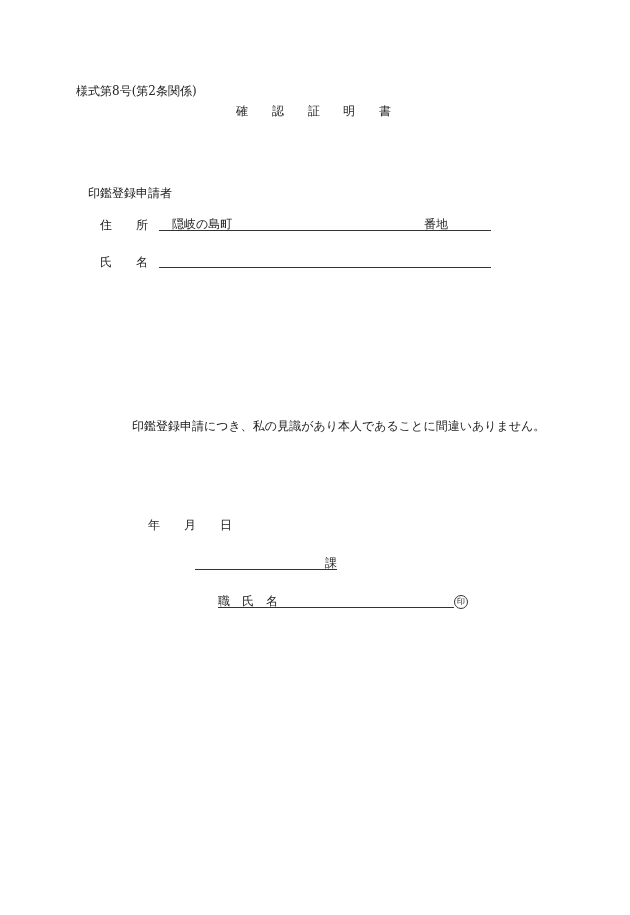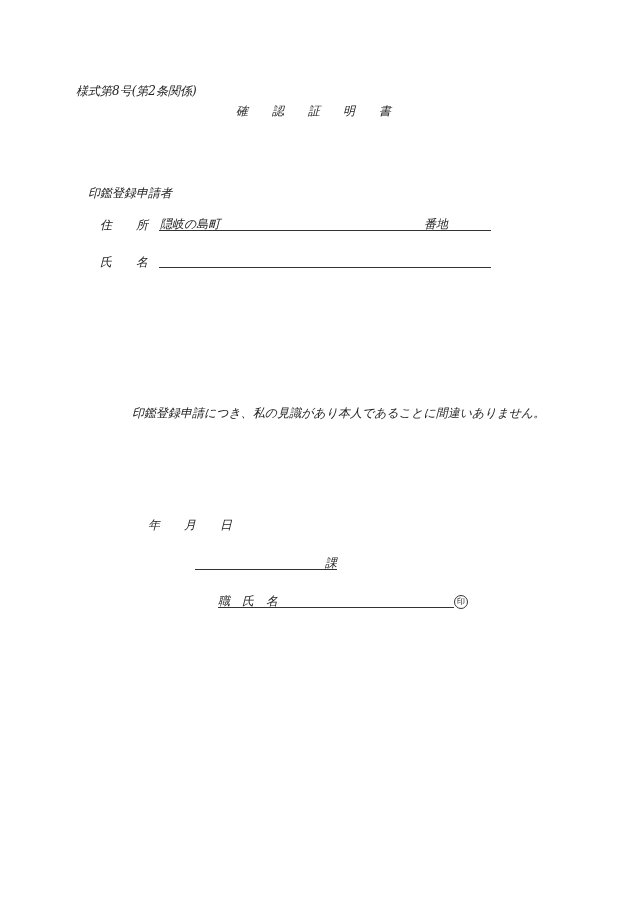--- a/index.html
+++ b/index.html
@@ -9,21 +9,21 @@
     }
     body {
       width: 630px;
       height: 915px;
       position: relative;
       overflow: hidden;
       font-family: "DejaVu Serif", "Liberation Serif", serif;
       color: #222222;
       font-size: 12px;
     }
-    .abs { position: absolute; white-space: nowrap; line-height: 14px; font-style: italic; }
+    .abs { position: absolute; white-space: nowrap; line-height: 14px; }
     .uline { position: absolute; height: 0; border-top: 1px solid #333333; }
     .seal {
       position: absolute;
       width: 12px; height: 12px;
       border: 1px solid #333;
       border-radius: 50%;
       font-size: 8px;
       line-height: 12px;
       text-align: center;
     }
@@ -41,32 +41,32 @@
     <span class="abs" style="left:308px; top:104px;">証</span>
     <span class="abs" style="left:343px; top:104px;">明</span>
     <span class="abs" style="left:379px; top:104px;">書</span>
   </div>
 
   <div class="abs" style="left:88px; top:186px;">印鑑登録申請者</div>
 
   <div>
     <span class="abs" style="left:100px; top:218px;">住</span>
     <span class="abs" style="left:136px; top:218px;">所</span>
-    <span class="abs" style="left:160px; top:217px;">隠岐の島町</span>
+    <span class="abs" style="left:172px; top:217px;">隠岐の島町</span>
     <span class="abs" style="left:424px; top:217px;">番地</span>
     <div class="uline" style="left:159px; top:230px; width:332px;"></div>
   </div>
 
   <div>
     <span class="abs" style="left:100px; top:255px;">氏</span>
     <span class="abs" style="left:136px; top:255px;">名</span>
     <div class="uline" style="left:159px; top:267px; width:332px;"></div>
   </div>
 
-  <div class="abs" style="left:100px; top:406px;padding-left:32px;">印鑑登録申請につき、私の見識があり本人であることに間違いありません。</div>
+  <div class="abs" style="left:100px; top:419px;padding-left:32px;">印鑑登録申請につき、私の見識があり本人であることに間違いありません。</div>
 
   <div>
     <span class="abs" style="left:148px; top:518px;">年</span>
     <span class="abs" style="left:184px; top:518px;">月</span>
     <span class="abs" style="left:220px; top:518px;">日</span>
   </div>
 
   <div>
     <div class="uline" style="left:195px; top:569px; width:142px;"></div>
     <span class="abs" style="left:325px; top:556px;">課</span>

